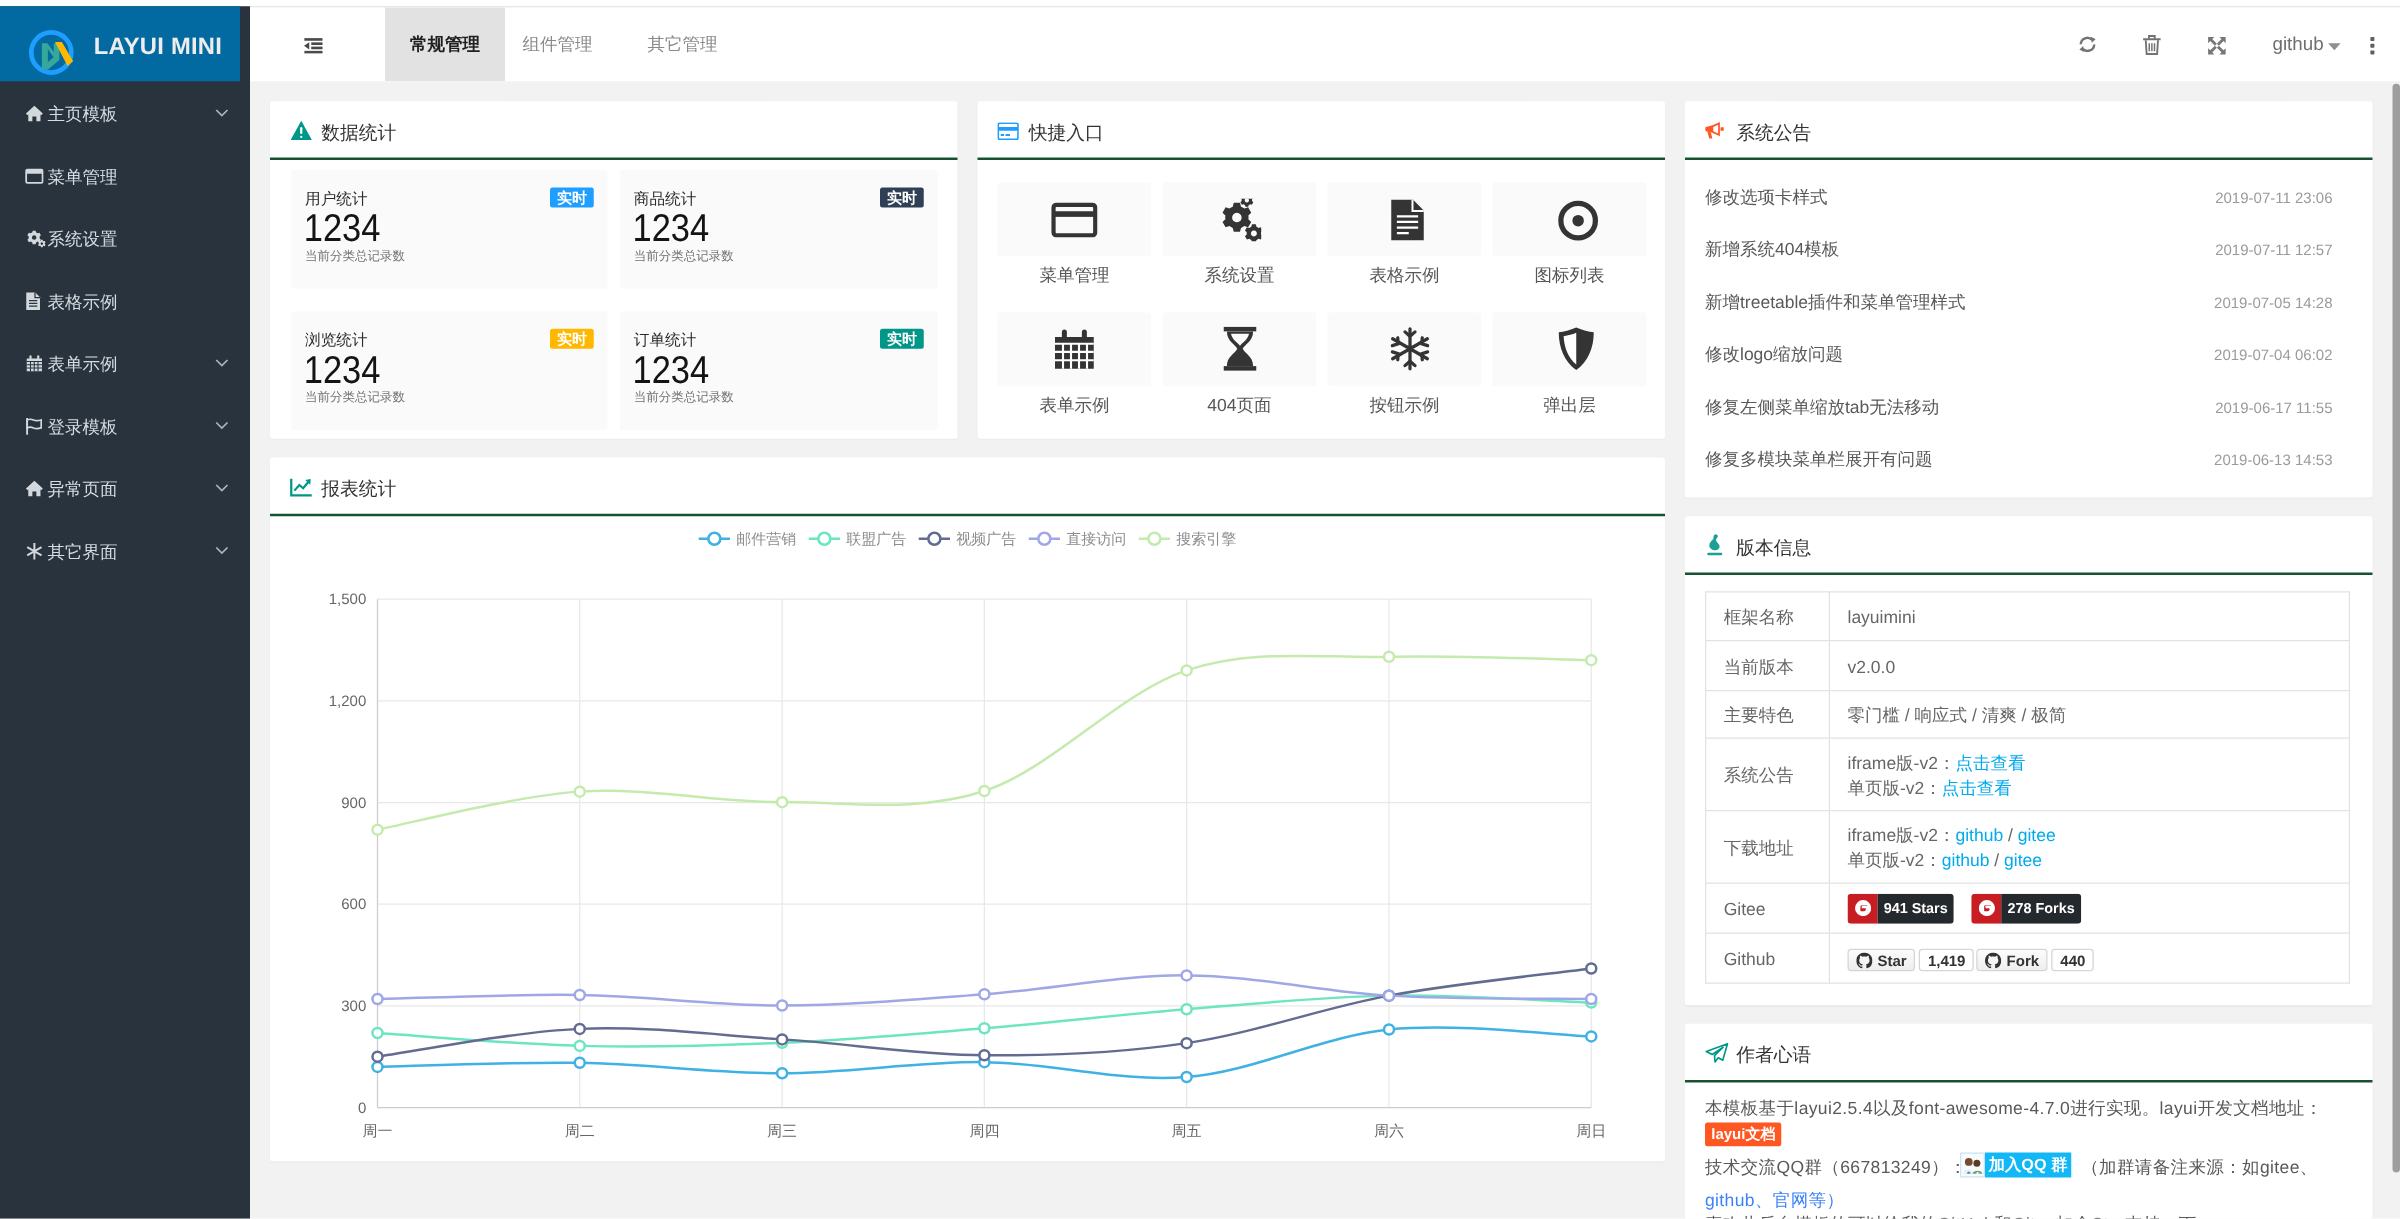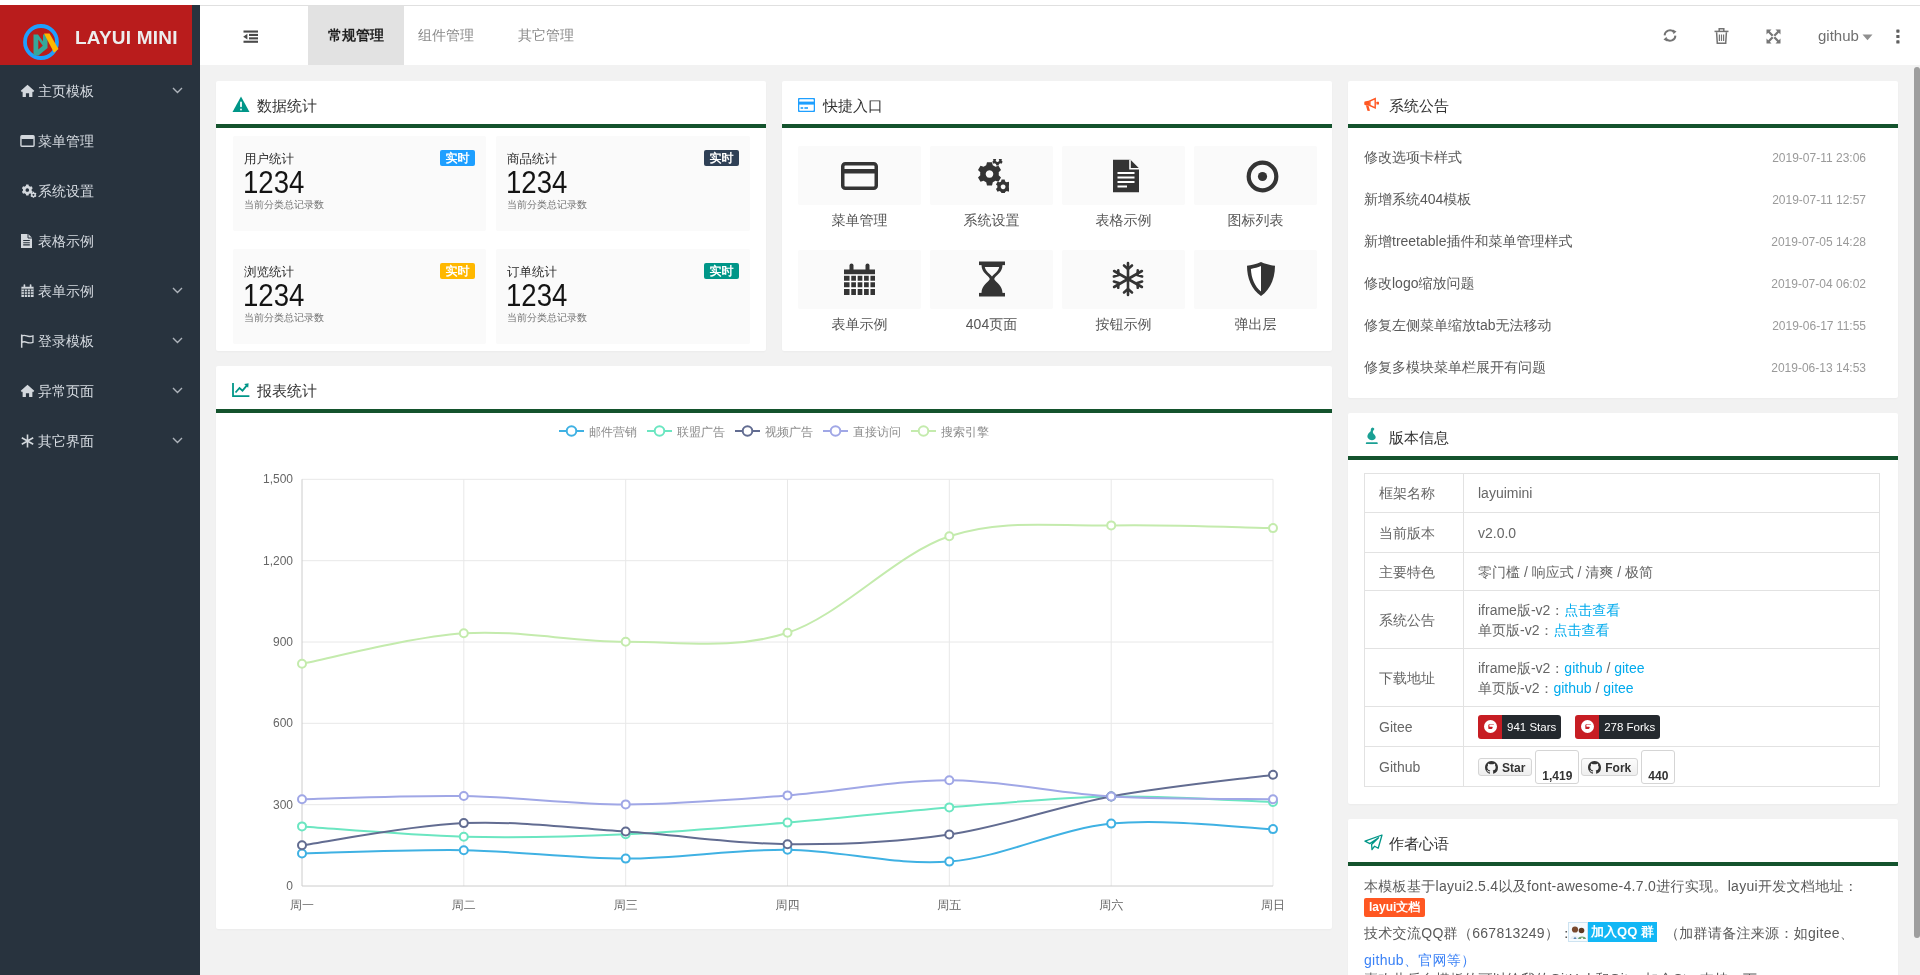--- a/index.html
+++ b/index.html
@@ -2,54 +2,54 @@
 <html lang="zh"><head>
 <meta charset="utf-8">
 <title>layuimini</title>
 <style>
 *{margin:0;padding:0;box-sizing:border-box}
 html,body{width:1920px;height:975px;overflow:hidden;background:#fff;font-family:"Liberation Sans",sans-serif}
 .stage{position:relative;width:1920px;height:975px}
 .abs{position:absolute}
 
 .side{position:absolute;left:0;top:5px;width:200px;height:970px;background:#28333E}
-.logo{position:absolute;left:0;top:0;width:192px;height:60px;background:#b91c1c}
+.logo{position:absolute;left:0;top:0;width:192px;height:60px;background:#0369a1}
 .logo-txt{position:absolute;left:75px;top:22px;font-size:19px;font-weight:bold;color:#ededed;letter-spacing:0.2px}
 .menu-item{position:absolute;left:0;width:200px;height:50px;color:#d7dce2;font-size:14px}
 .menu-item .mi{position:absolute;left:20px;top:50%;transform:translateY(-50%)}
 .menu-item .mt{position:absolute;left:38px;top:17px}
 .menu-item .ch{position:absolute;right:17px;top:21px}
 
 .hdr{position:absolute;left:200px;top:6px;width:1720px;height:59px;background:#fff}
 .hdr-line{position:absolute;left:0;top:5px;width:1920px;height:1px;background:#e0e0e0}
 .tab{position:absolute;top:6px;height:59px;font-size:14px;color:#8a8a8a;text-align:center;line-height:59px}
 .tab.act{background:#e2e2e2;color:#1f1f1f;font-weight:bold}
 .body-bg{position:absolute;left:200px;top:65px;width:1720px;height:910px;background:#f2f2f2}
 .card{position:absolute;background:#fff;border-radius:2px;box-shadow:0 1px 2px rgba(0,0,0,.03)}
-.card-h{position:absolute;left:0;top:0;right:0;height:47px;border-bottom:4px solid #14532d;font-size:15px;color:#333}
+.card-h{position:absolute;left:0;top:0;right:0;height:47px;border-bottom:2px solid #14532d;font-size:15px;color:#333}
 .card-h .cht{position:absolute;left:41px;top:16px}
 .card-h .chi{position:absolute;left:16px;top:13px;width:18px;height:20px}
 .sbox{position:absolute;background:#fafafa;border-radius:2px}
 .sbox .t1{position:absolute;left:11px;top:15px;font-size:12.5px;color:#2b2b2b}
 .sbox .num{position:absolute;left:10px;top:29px;font-size:31px;color:#141414;;transform:scaleX(.89);transform-origin:0 0}
 .sbox .t2{position:absolute;left:11px;top:62px;font-size:10px;color:#737373}
 .badge{position:absolute;top:14px;right:11px;height:16px;line-height:16px;padding:0 5.5px;border-radius:2px;color:#fff;font-size:12px;font-weight:bold}
 .qbox{position:absolute;width:123px;height:59px;background:#fafafa;border-radius:2px}
 .qlbl{position:absolute;width:123px;text-align:center;font-size:14px;color:#565656}
 .notice-t{position:absolute;left:16px;font-size:14px;color:#595959}
 .notice-d{position:absolute;font-size:12px;color:#9a9a9a}
 .vtable{position:absolute;left:16px;top:60px;width:516px;border:1px solid #e2e2e2;border-collapse:collapse;font-size:14px;color:#666}
 .vtable td{border:1px solid #e2e2e2;padding:0 14px;height:38px;line-height:20px}
 .vtable td.lbl{width:99px;color:#666}
 a.lk{color:#01aaed;text-decoration:none}
 .gbadge{display:inline-flex;height:24px;border-radius:3px;overflow:hidden;vertical-align:middle}
 .gred{background:#c71d23;width:24px;display:inline-flex;align-items:center;justify-content:center}
-.gdark{background:#24292e;color:#fff;font-size:11.5px;font-weight:normal;padding:0 5px;line-height:24px}
+.gdark{background:#24292e;color:#fff;font-size:11.5px;font-weight:bold;padding:0 5px;line-height:24px}
 .ghbtn{display:inline-block;height:18px;line-height:18px;padding:0 6px;border:1px solid #d5d5d5;border-radius:3px;background:linear-gradient(#fcfcfc,#eee);font-size:12px;font-weight:bold;color:#333;vertical-align:middle}
-.ghcnt{display:inline-block;height:18px;line-height:18px;padding:16px 6px;border:1px solid #d5d5d5;border-radius:3px;background:#fff;font-size:12px;font-weight:bold;color:#333;vertical-align:middle;margin-left:3px}
+.ghcnt{display:inline-block;height:18px;line-height:18px;padding:0 6px;border:1px solid #d5d5d5;border-radius:3px;background:#fff;font-size:12px;font-weight:bold;color:#333;vertical-align:middle;margin-left:3px}
 .scrollbar{position:absolute;left:1914px;top:67px;width:6px;height:871px;background:#9e9e9e;border-radius:3px}
 </style>
 </head>
 <body>
 <div class="stage">
   <div class="hdr-line"></div>
 
   <div class="side">
     <div class="logo">
       <svg class="abs" style="left:22px;top:17px" width="40" height="40" viewBox="0 0 40 40">

